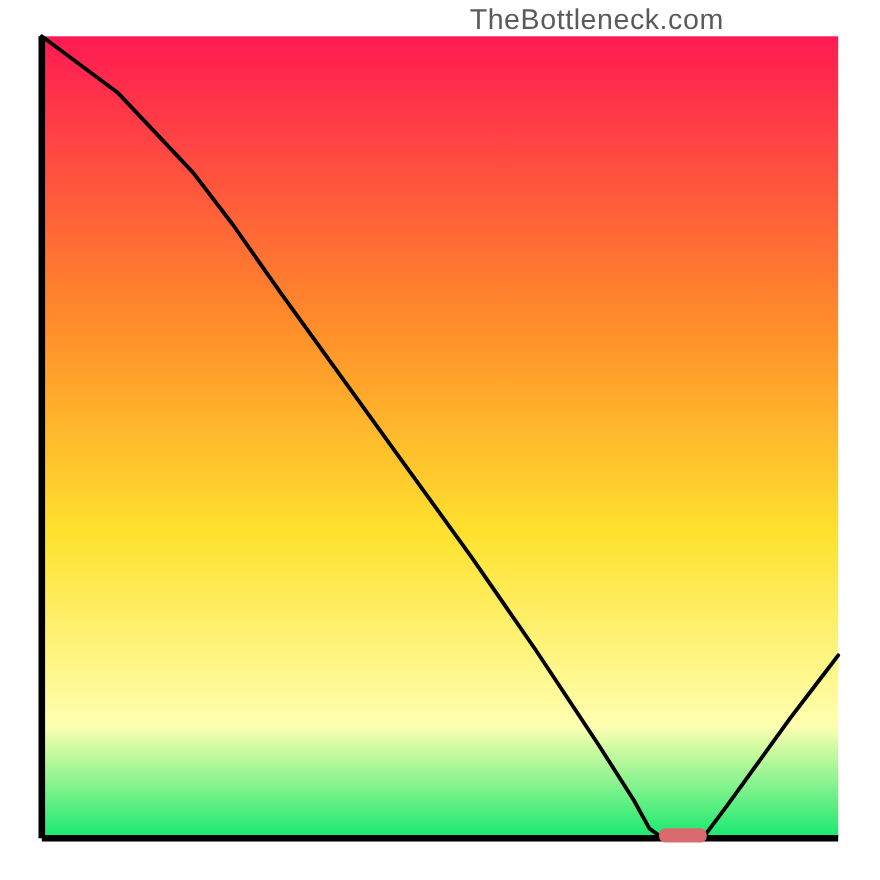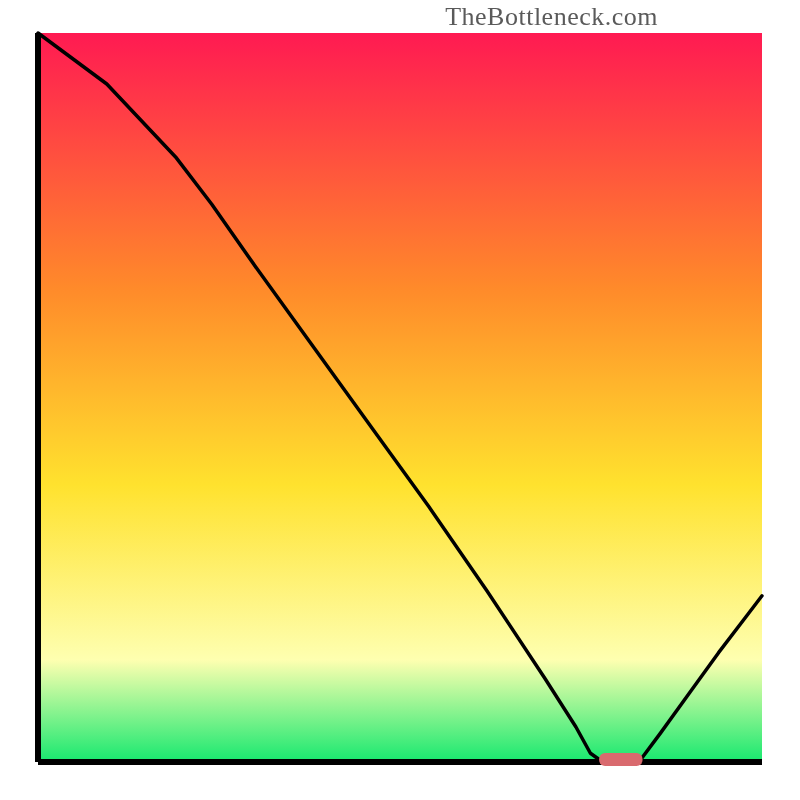--- a/index.html
+++ b/index.html
@@ -9,21 +9,20 @@
     height: 800px;
     background: #ffffff;
     font-family: Arial, Helvetica, sans-serif;
     overflow: hidden;
   }
   .frame {
     position: relative;
     width: 664px;
     height: 800px;
     box-sizing: border-box;
-    font-family: Liberation Serif, serif;
   }
   .watermark {
     position: absolute;
     top: 2px;
     right: 6px;
     font-size: 26px;
     font-weight: 400;
     color: #5a5a5a;
     letter-spacing: 0.5px;
     z-index: 3;

